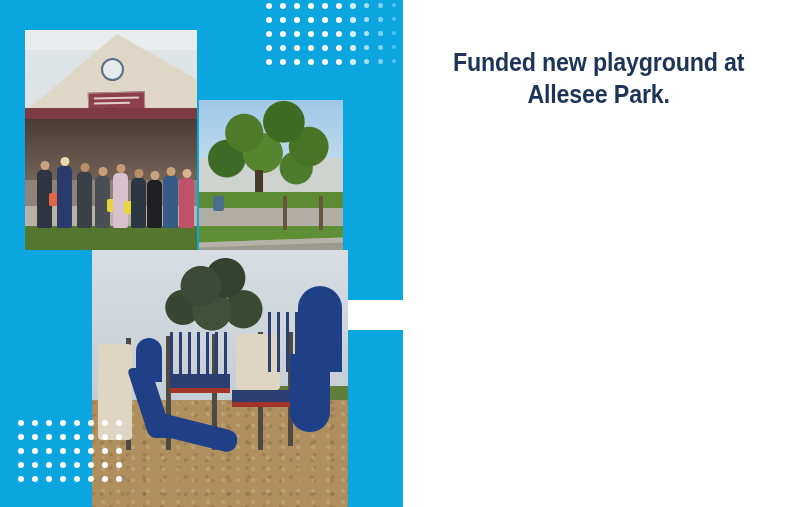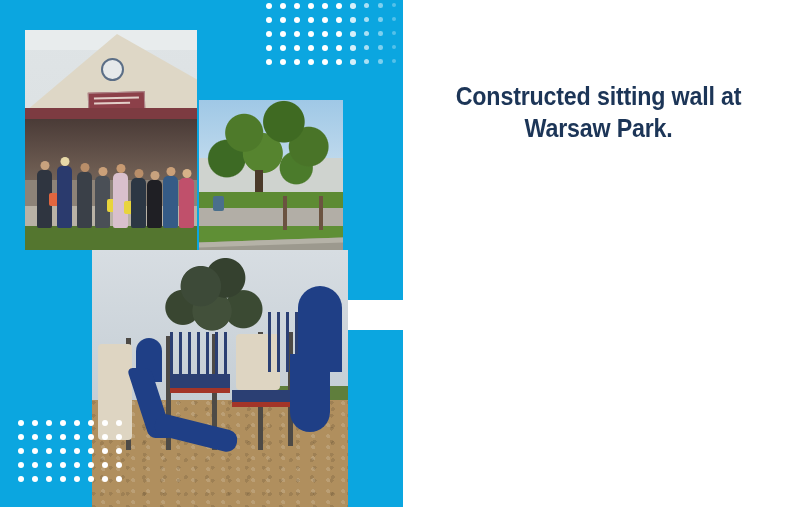--- a/index.html
+++ b/index.html
@@ -237,22 +237,22 @@
         <span class="dotrow"><span class="dot" style="background: rgb(255, 255, 255);"></span><span class="dot" style="background: rgb(255, 255, 255);"></span><span class="dot" style="background: rgb(255, 255, 255);"></span><span class="dot" style="background: rgb(255, 255, 255);"></span><span class="dot" style="background: rgb(255, 255, 255);"></span><span class="dot" style="background: rgb(255, 255, 255);"></span><span class="dot" style="background: rgb(255, 255, 255);"></span><span class="dot" style="background: rgb(255, 255, 255);"></span></span>
         <span class="dotrow"><span class="dot" style="background: rgb(255, 255, 255);"></span><span class="dot" style="background: rgb(255, 255, 255);"></span><span class="dot" style="background: rgb(255, 255, 255);"></span><span class="dot" style="background: rgb(255, 255, 255);"></span><span class="dot" style="background: rgb(255, 255, 255);"></span><span class="dot" style="background: rgb(255, 255, 255);"></span><span class="dot" style="background: rgb(255, 255, 255);"></span><span class="dot" style="background: rgb(255, 255, 255);"></span></span>
       </div>
   </div>
 
   <div id="textpanel">
 
 
     <div class="gap"></div>
 
+    <div>
+      <div class="tline">Funded new playground at</div>
+      <div class="tline">Allesee Park.</div>
+    </div>
 
     <div class="gap"></div>
 
-    <div>
-      <div class="tline">Constructed sitting wall at</div>
-      <div class="tline">Warsaw Park.</div>
-    </div>
 
   </div>
 </div>
 
 </body></html>

